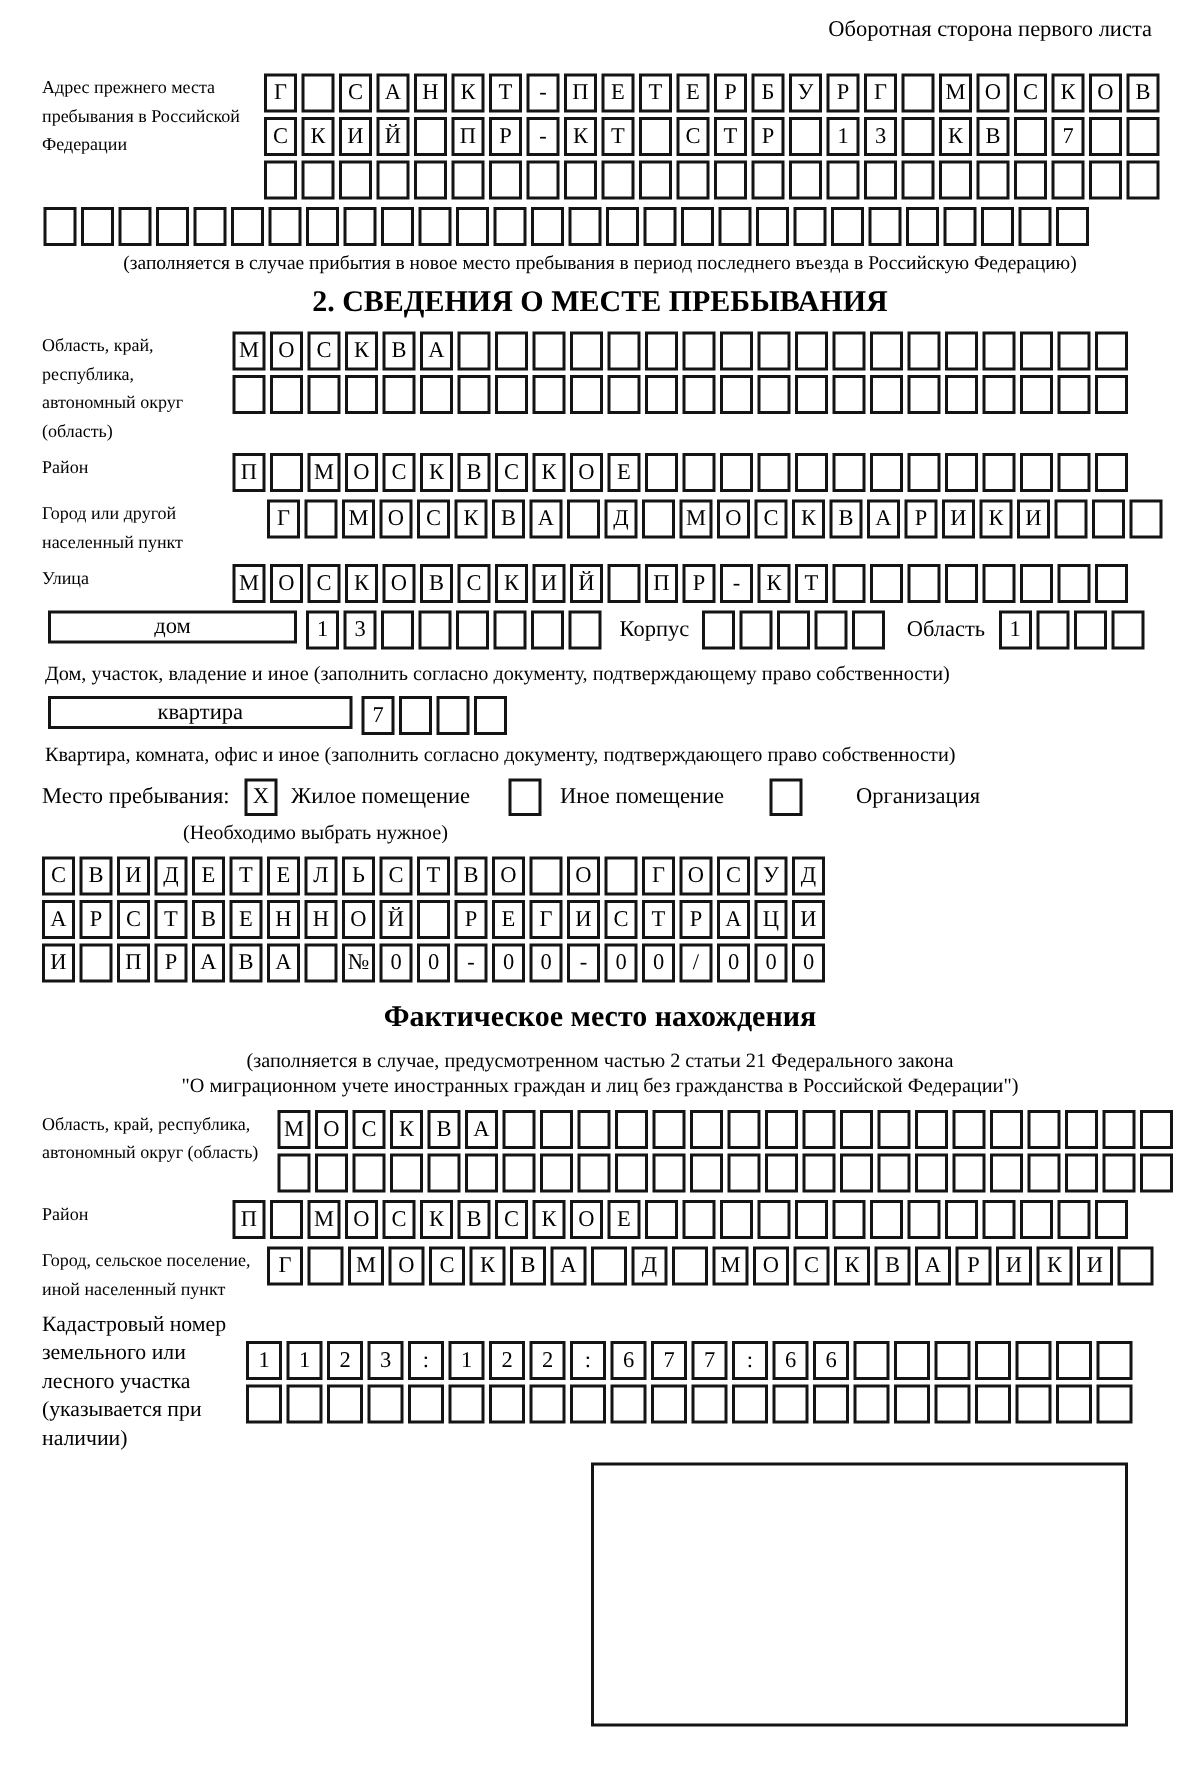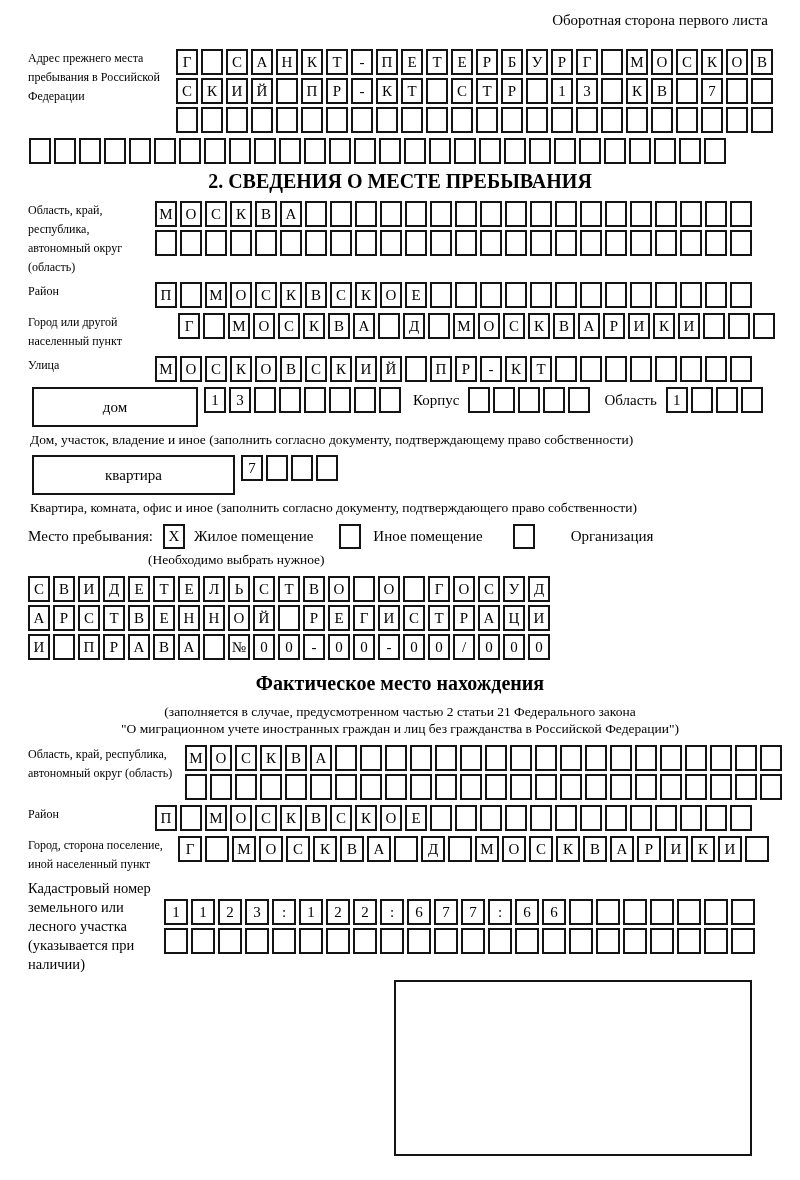--- a/index.html
+++ b/index.html
@@ -18,21 +18,21 @@
           display:flex; align-items:center; justify-content:center;
           font-size:15px; line-height:1; }
   .w .cell { width:24px; }
   .cellcol { display:flex; flex-direction:column; }
 
   .caption { text-align:center; font-size:13px; line-height:16px; margin:2px 0 7px 0; }
   .caption-left { font-size:13.5px; line-height:16px; margin:1px 0 7px 2px; }
 
   .h-bold { text-align:center; font-weight:bold; font-size:20px; margin:6px 0 8px 0; }
 
-  .typebox { flex:none; border:2px solid #141414; height:40px; display:flex;
+  .typebox { flex:none; border:2px solid #141414; height:22px; display:flex;
              align-items:center; justify-content:center; font-size:15px; }
   .inline-lbl { font-size:15px; line-height:26px; flex:none; }
 
   .cbox { flex:none; width:22px; height:25px; border:2px solid #141414; display:flex;
           align-items:center; justify-content:center; font-size:15px; }
 
   .w-prev-label { width:148px; }
   .w-std { width:127px; }
   .w-city { width:150px; }
   .w-doc { width:220px; padding-right:8px; line-height:18px; }
@@ -155,20 +155,21 @@
       <span class="cell"></span>
       <span class="cell"></span>
       <span class="cell"></span>
       <span class="cell"></span>
       <span class="cell"></span>
       <span class="cell"></span>
       <span class="cell"></span>
       <span class="cell"></span>
       <span class="cell"></span>
     </div>
+  <div class="caption">(заполняется в случае прибытия в новое место пребывания в период последнего въезда в Российскую Федерацию)</div>
 
   <div class="h-bold">2. СВЕДЕНИЯ О МЕСТЕ ПРЕБЫВАНИЯ</div>
 
   <div class="frow">
     <div class="flabel w-std">Область, край, республика, автономный округ (область)</div>
     <div class="cellcol">
       <div class="cells">
           <span class="cell">М</span>
           <span class="cell">О</span>
           <span class="cell">С</span>
@@ -356,21 +357,21 @@
 
   <div class="frow" style="align-items:center; margin-bottom:2px;">
     <div class="inline-lbl" style="margin-right:10px;">Место пребывания:</div>
     <div class="cbox">X</div>
     <div class="inline-lbl" style="margin:0 26px 0 9px;">Жилое помещение</div>
     <div class="cbox"></div>
     <div class="inline-lbl" style="margin:0 30px 0 12px;">Иное помещение</div>
     <div class="cbox"></div>
     <div class="inline-lbl" style="margin-left:36px;">Организация</div>
   </div>
-  <div class="note-small" style="margin:0 0 8px 120px;">(Необходимо выбрать нужное)</div>
+  <div class="note-small" style="margin:0 0 8px 94px;">(Необходимо выбрать нужное)</div>
 
   <div class="frow">
     <div class="cellcol">
       <div class="cells">
           <span class="cell">С</span>
           <span class="cell">В</span>
           <span class="cell">И</span>
           <span class="cell">Д</span>
           <span class="cell">Е</span>
           <span class="cell">Т</span>
@@ -525,21 +526,21 @@
         <span class="cell"></span>
         <span class="cell"></span>
         <span class="cell"></span>
         <span class="cell"></span>
         <span class="cell"></span>
         <span class="cell"></span>
       </div>
   </div>
 
   <div class="frow">
-    <div class="flabel w-city">Город, сторона поселение, иной населенный пункт</div>
+    <div class="flabel w-city">Город, сельское поселение, иной населенный пункт</div>
     <div class="cells w">
         <span class="cell">Г</span>
         <span class="cell"></span>
         <span class="cell">М</span>
         <span class="cell">О</span>
         <span class="cell">С</span>
         <span class="cell">К</span>
         <span class="cell">В</span>
         <span class="cell">А</span>
         <span class="cell"></span>

